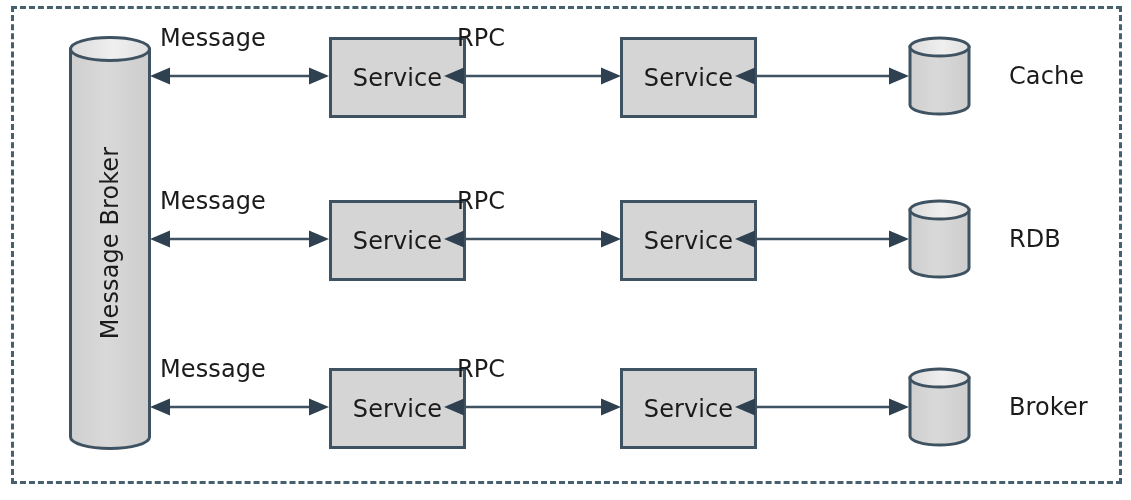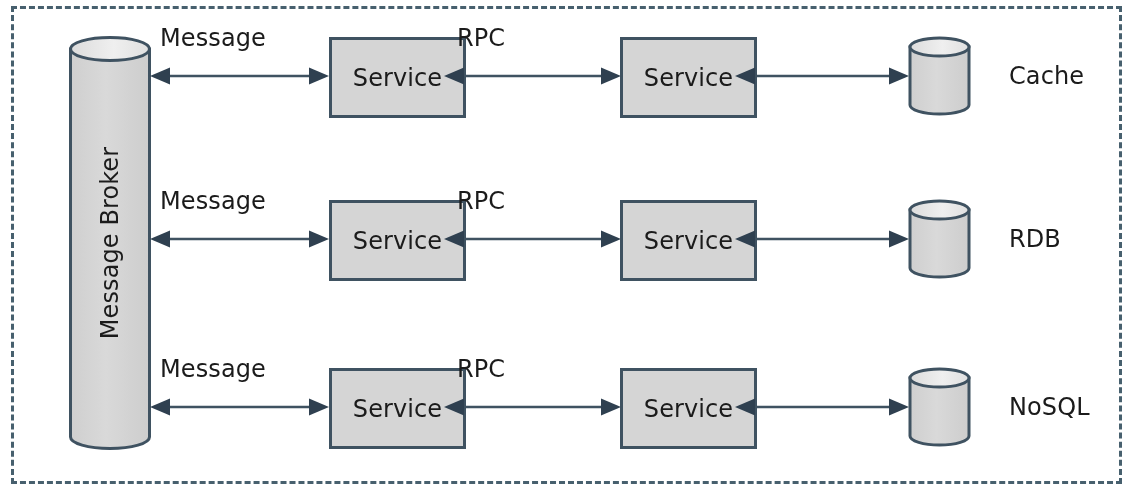--- a/index.html
+++ b/index.html
@@ -249,15 +249,15 @@
     </svg>
   </div>
 
   <div class="db" style="left:908px; top:367px;">
     <svg width="63" height="80" viewBox="0 0 63 80">
       <path d="M 2 11 L 2 69 A 29.5 9 0 0 0 61 69 L 61 11 Z" fill="url(#bodyGrad)" stroke="#3f5261" stroke-width="3"></path>
       <ellipse cx="31.5" cy="11" rx="29.5" ry="9" fill="url(#topGrad)" stroke="#3f5261" stroke-width="3"></ellipse>
     </svg>
   </div>
 
-  <div class="db-label" style="left:1009px; top:393px;">NoSQL</div>
+  <div class="db-label" style="left:1009px; top:393px;">Broker</div>
 
 </div>
 
 </body></html>

